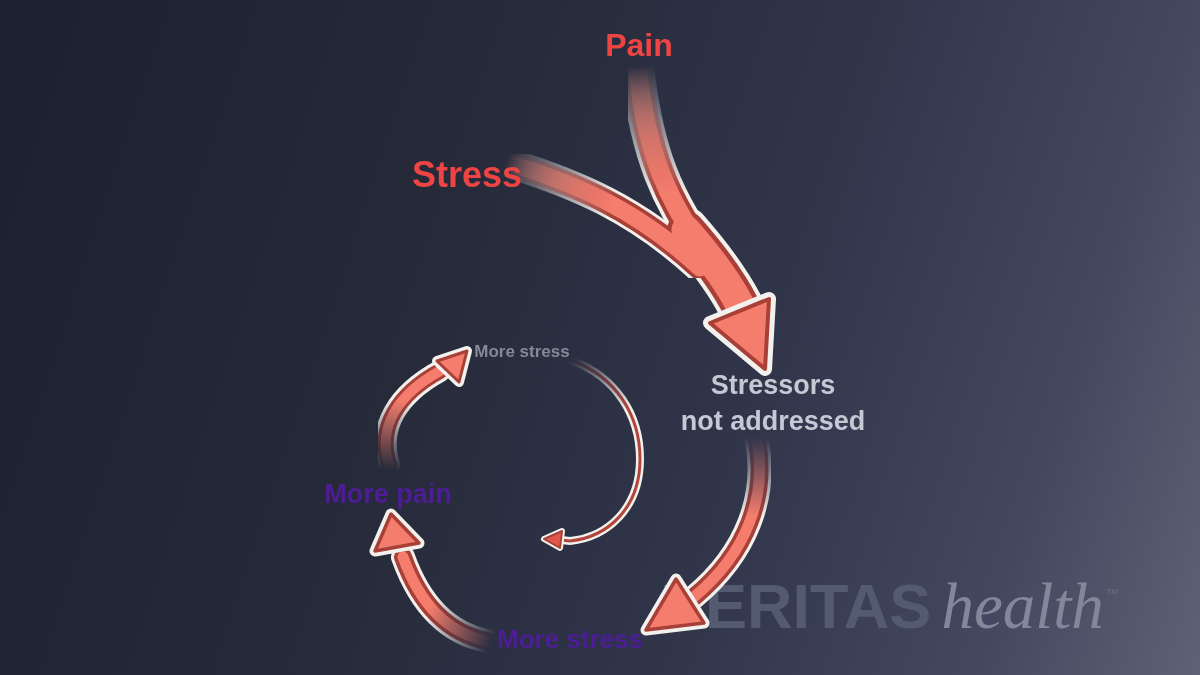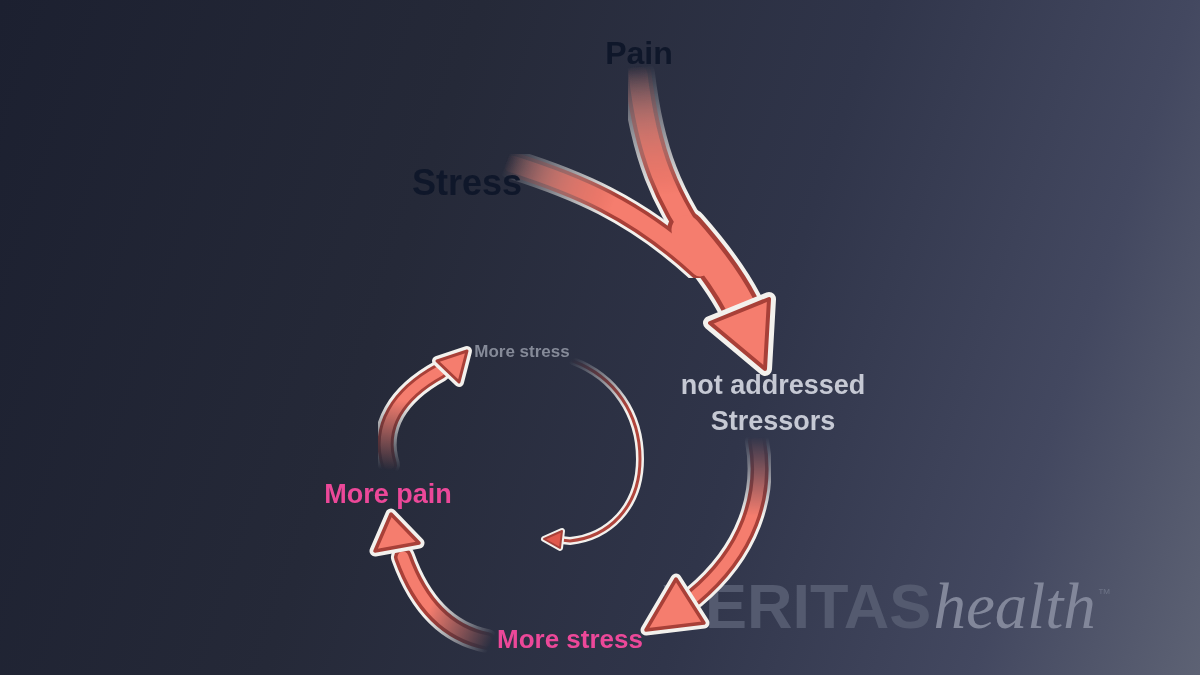--- a/index.html
+++ b/index.html
@@ -3,27 +3,27 @@
 <meta charset="utf-8">
 <style>
   html,body{margin:0;padding:0;}
   body{
     width:1200px;height:675px;overflow:hidden;position:relative;
     background:linear-gradient(108deg,#1c2030 0%,#252938 34%,#30354a 62%,#434860 84%,#5d6274 100%);
     font-family:"Liberation Sans",sans-serif;
   }
   .stage{position:absolute;inset:0;width:1200px;height:675px;}
   .lbl{position:absolute;font-weight:bold;white-space:nowrap;transform:translateX(-50%);}
-  .lbl-bright{color:#0f172a;margin-top:8px;}
-  .lbl-dim{color:#ec4899;}
+  .lbl-bright{color:#ef4444;}
+  .lbl-dim{color:#4c1d95;}
   .lbl-stressors{color:#c6c9d4;text-align:center;line-height:36px;font-size:27px;}
   .lbl-inner{color:#858a98;font-size:17px;}
   .watermark{position:absolute;left:663px;top:574px;display:flex;align-items:baseline;user-select:none;}
   .wm-brand{font-weight:bold;font-size:63px;line-height:1;color:#545a6f;letter-spacing:0px;}
-  .wm-health{font-family:"Liberation Serif",serif;font-style:italic;font-size:65px;line-height:1;color:#82879a;margin-left:2px;}
+  .wm-health{font-family:"Liberation Serif",serif;font-style:italic;font-size:65px;line-height:1;color:#82879a;margin-left:10px;}
   .wm-tm{font-size:13px;color:#6a7084;margin-left:2px;transform:translateY(-30px);}
   svg{position:absolute;left:0;top:0;}
 </style>
 </head>
 <body>
 
 <div class="watermark">
   <span class="wm-brand">VERITAS</span>
   <span class="wm-health">health</span>
   <span class="wm-tm">™</span>
@@ -145,21 +145,21 @@
       <polygon points="544,539 562,531 560,548" fill="#e0584c" stroke="#a84038" stroke-width="2" stroke-linejoin="round"></polygon>
     </g>
   </g>
 </svg>
 
 <div class="lbl lbl-bright" style="left:639px;top:27px;font-size:32px;">Pain</div>
 
 <div class="lbl lbl-bright" style="left:467px;top:154px;font-size:36px;">Stress</div>
 
 <div class="lbl lbl-stressors" style="left:773px;top:367px;">
+  <div>Stressors</div>
   <div>not addressed</div>
-  <div>Stressors</div>
 </div>
 
 <div class="lbl lbl-dim" style="left:570px;top:624px;font-size:26px;">More stress</div>
 
 <div class="lbl lbl-dim" style="left:388px;top:479px;font-size:27px;">More pain</div>
 
 <div class="lbl lbl-inner" style="left:522px;top:342px;">More stress</div>
 
 </body></html>

